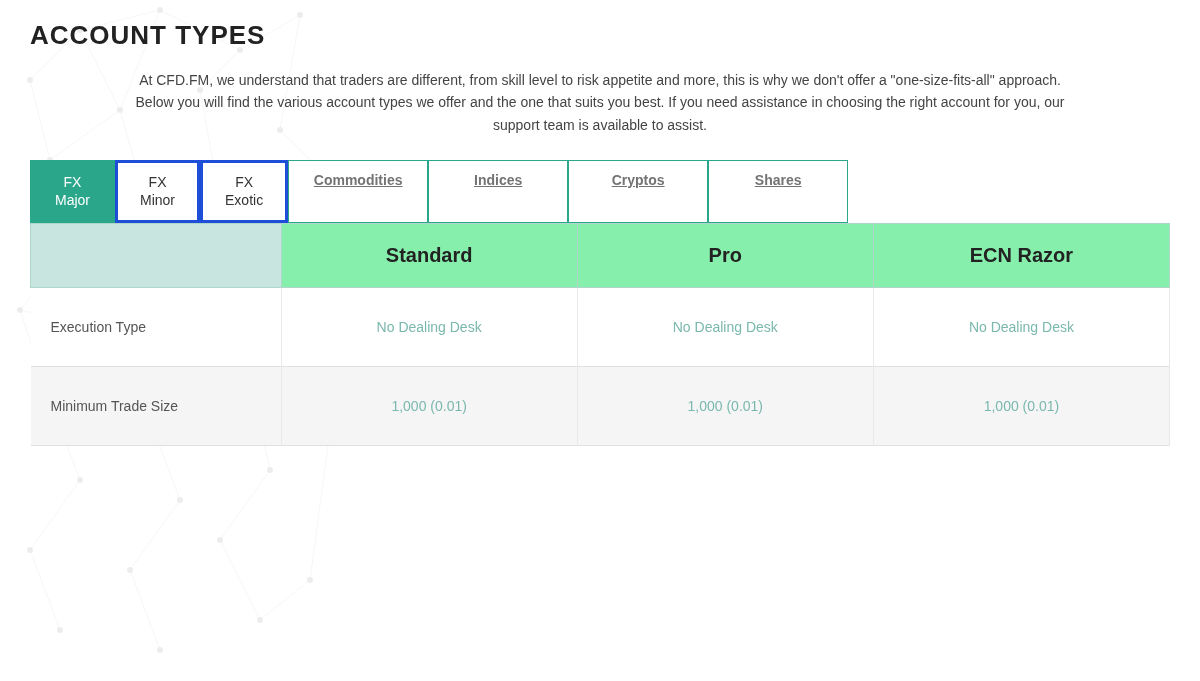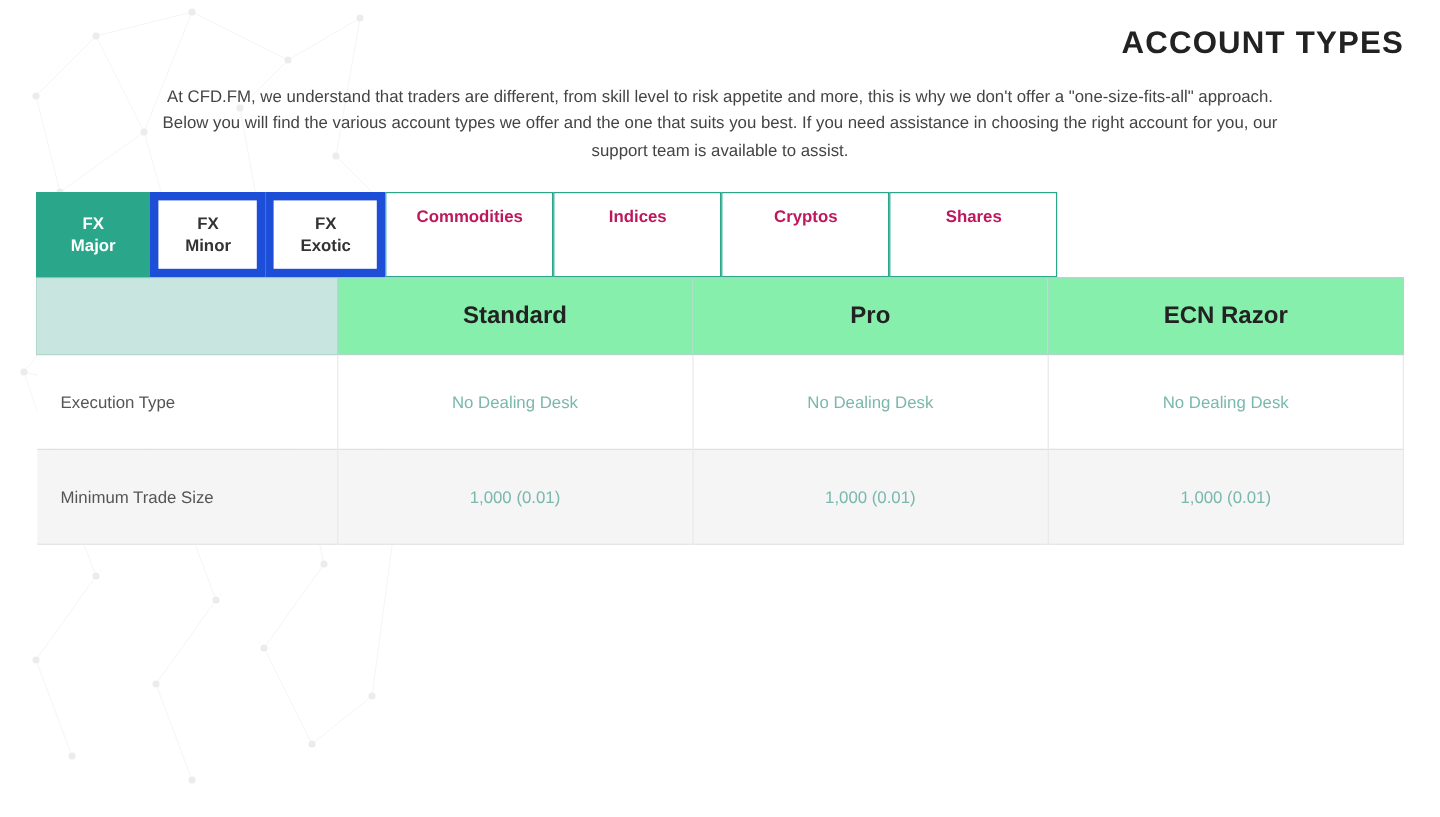--- a/index.html
+++ b/index.html
@@ -24,21 +24,21 @@
       z-index: 0;
     }
 
     .content {
       position: relative;
       z-index: 1;
       padding: 20px 30px;
     }
 
     .page-title {
-      text-align: right;
+      text-align: left;
       font-size: 26px;
       font-weight: 900;
       letter-spacing: 1px;
       color: #222;
       margin-bottom: 18px;
     }
 
     .description {
       text-align: center;
       font-size: 14px;
@@ -51,24 +51,24 @@
     
     .tab-bar {
       display: flex;
       align-items: stretch;
       gap: 0;
       margin-bottom: 0;
       flex-wrap: nowrap;
     }
 
     .tab {
-      border: 7px solid #1d4ed8;
+      border: 3px solid #1d4ed8;
       padding: 10px 22px;
       font-size: 14px;
-      font-weight: 700;
+      font-weight: 400;
       cursor: pointer;
       background: #fff;
       color: #333;
       white-space: nowrap;
       min-width: 80px;
       text-align: center;
       line-height: 1.3;
     }
 
     .tab.active {
@@ -80,22 +80,23 @@
     .tab.fx-major {
       min-width: 65px;
     }
 
     .tab.commodities,
     .tab.indices,
     .tab.shares,
     .tab.cryptos {
       min-width: 140px;
       border: 1.5px solid #2aa68a;
-      color: #be185d;
+      color: #737373;
       font-weight: 700;
+      text-decoration: underline;
     }
 
     
     .comparison-table {
       width: 100%;
       border-collapse: collapse;
       margin-top: 0;
     }
 
     .comparison-table thead tr th {

